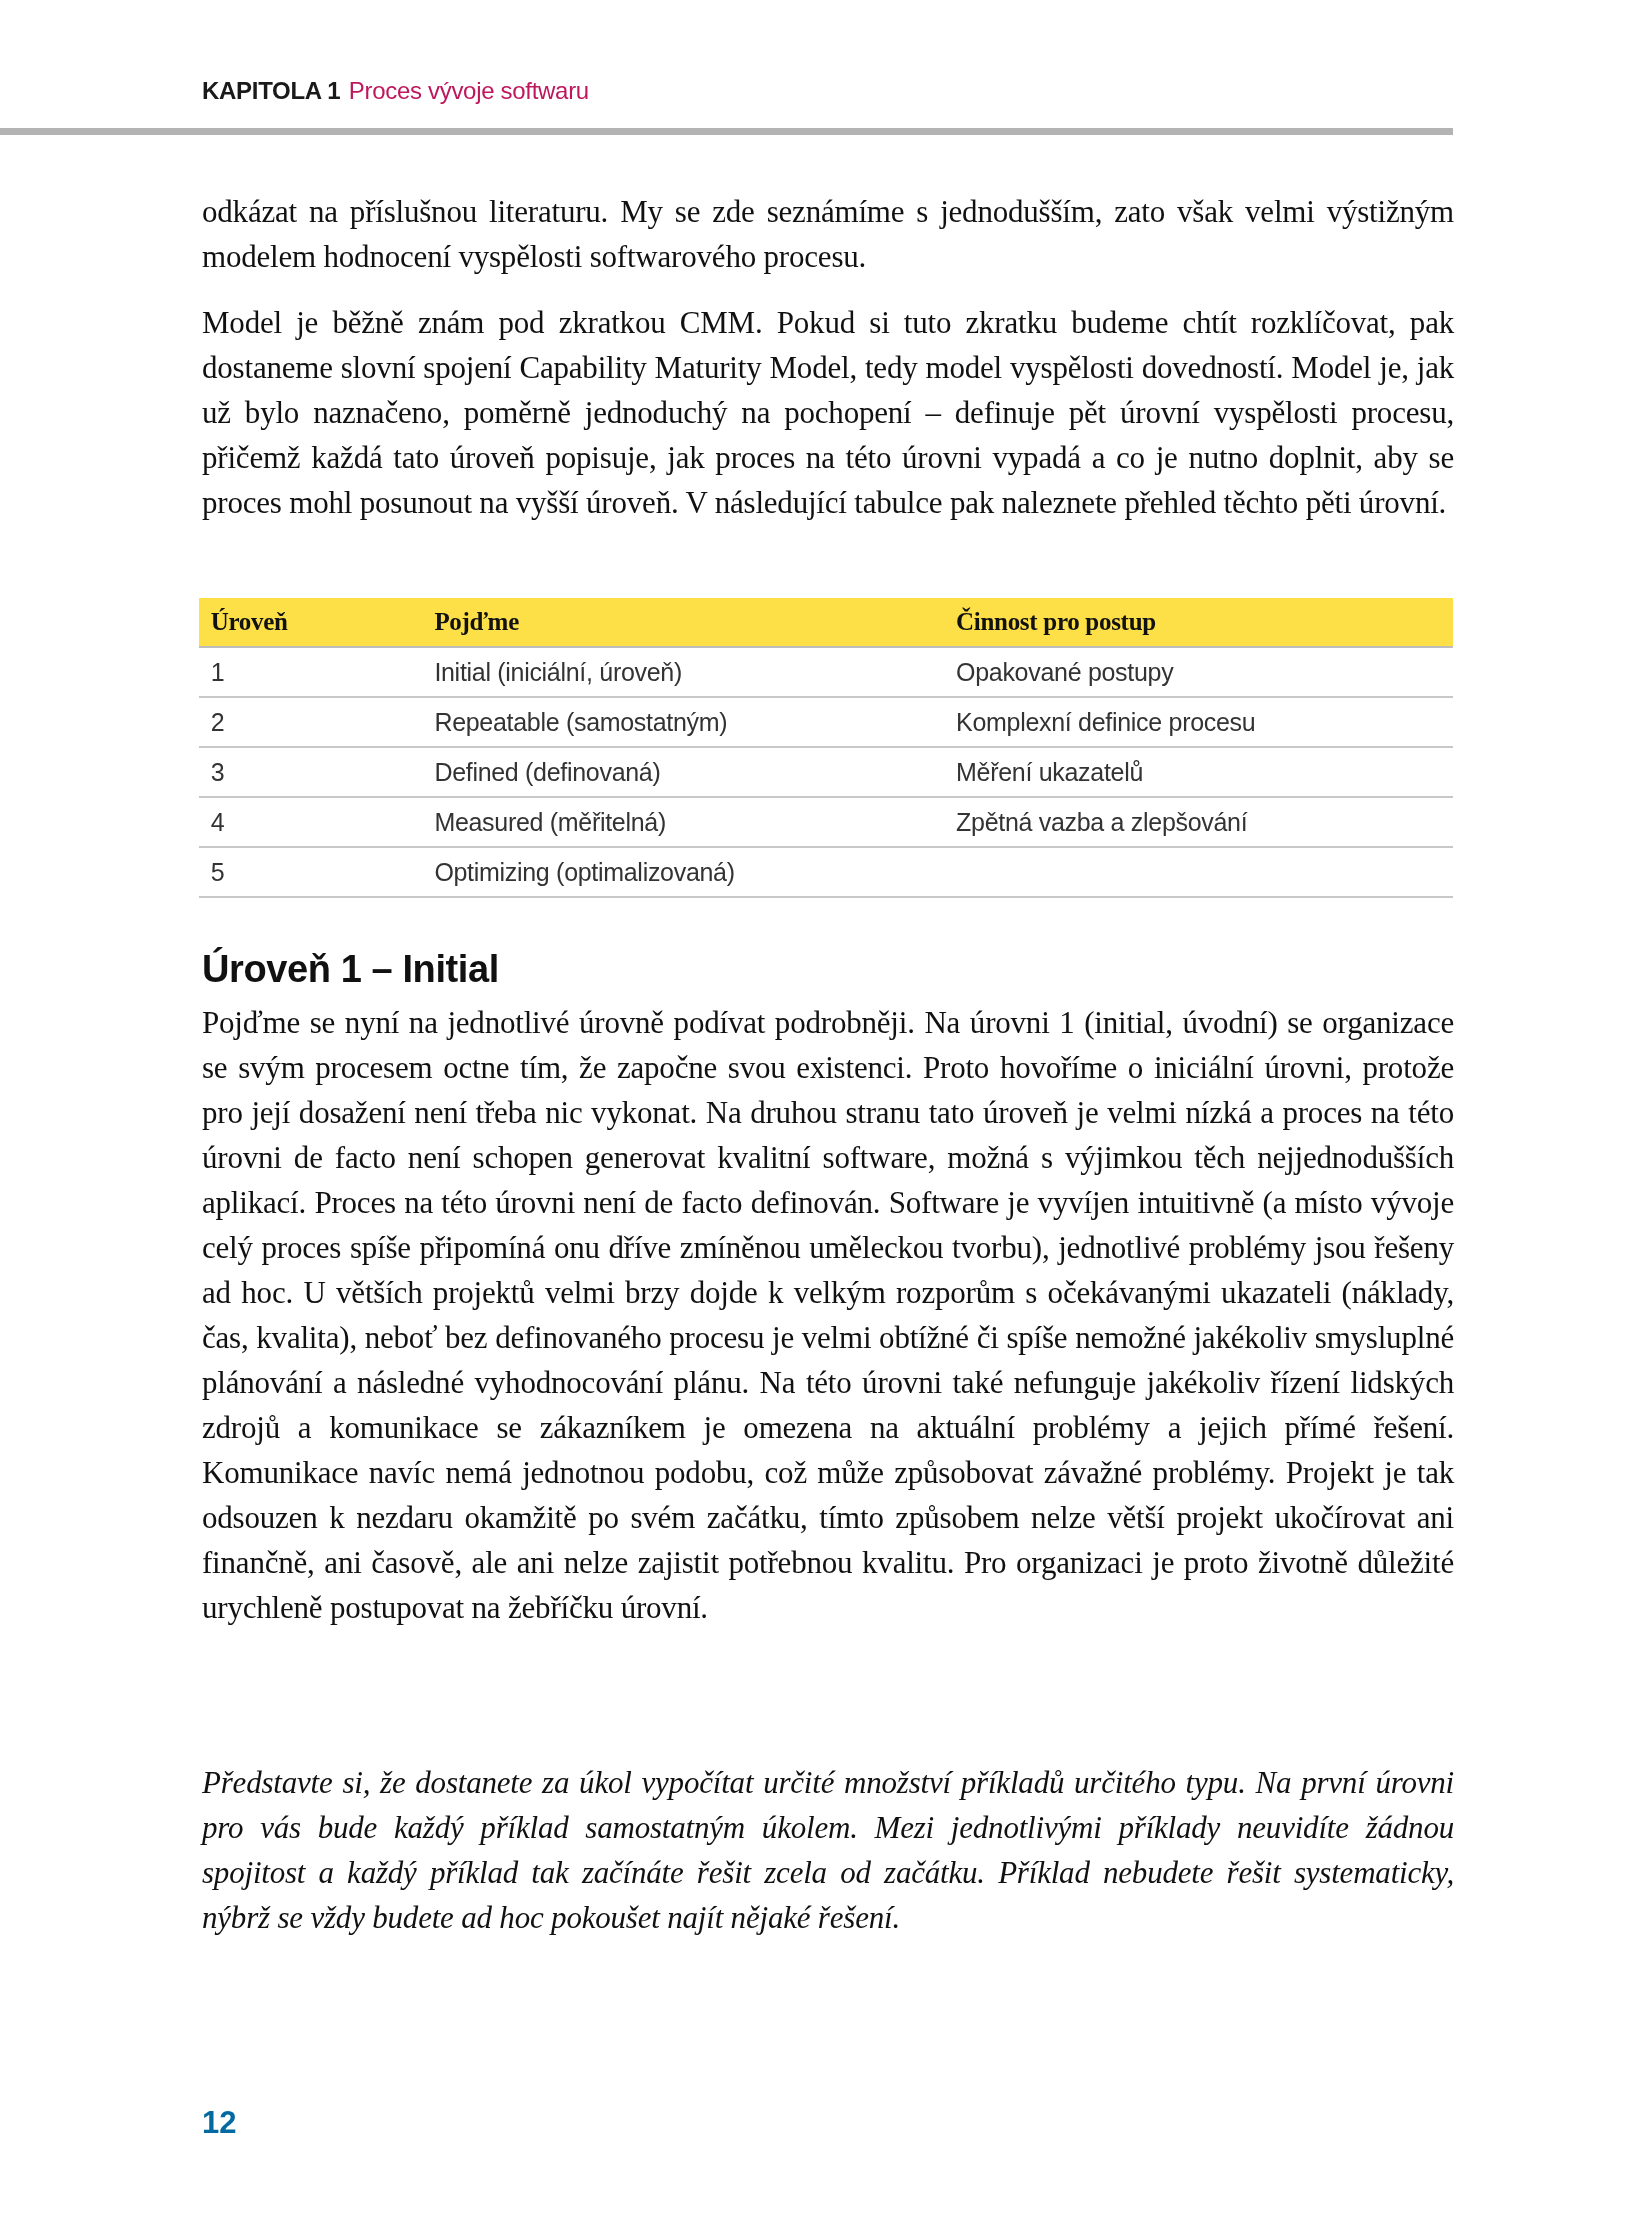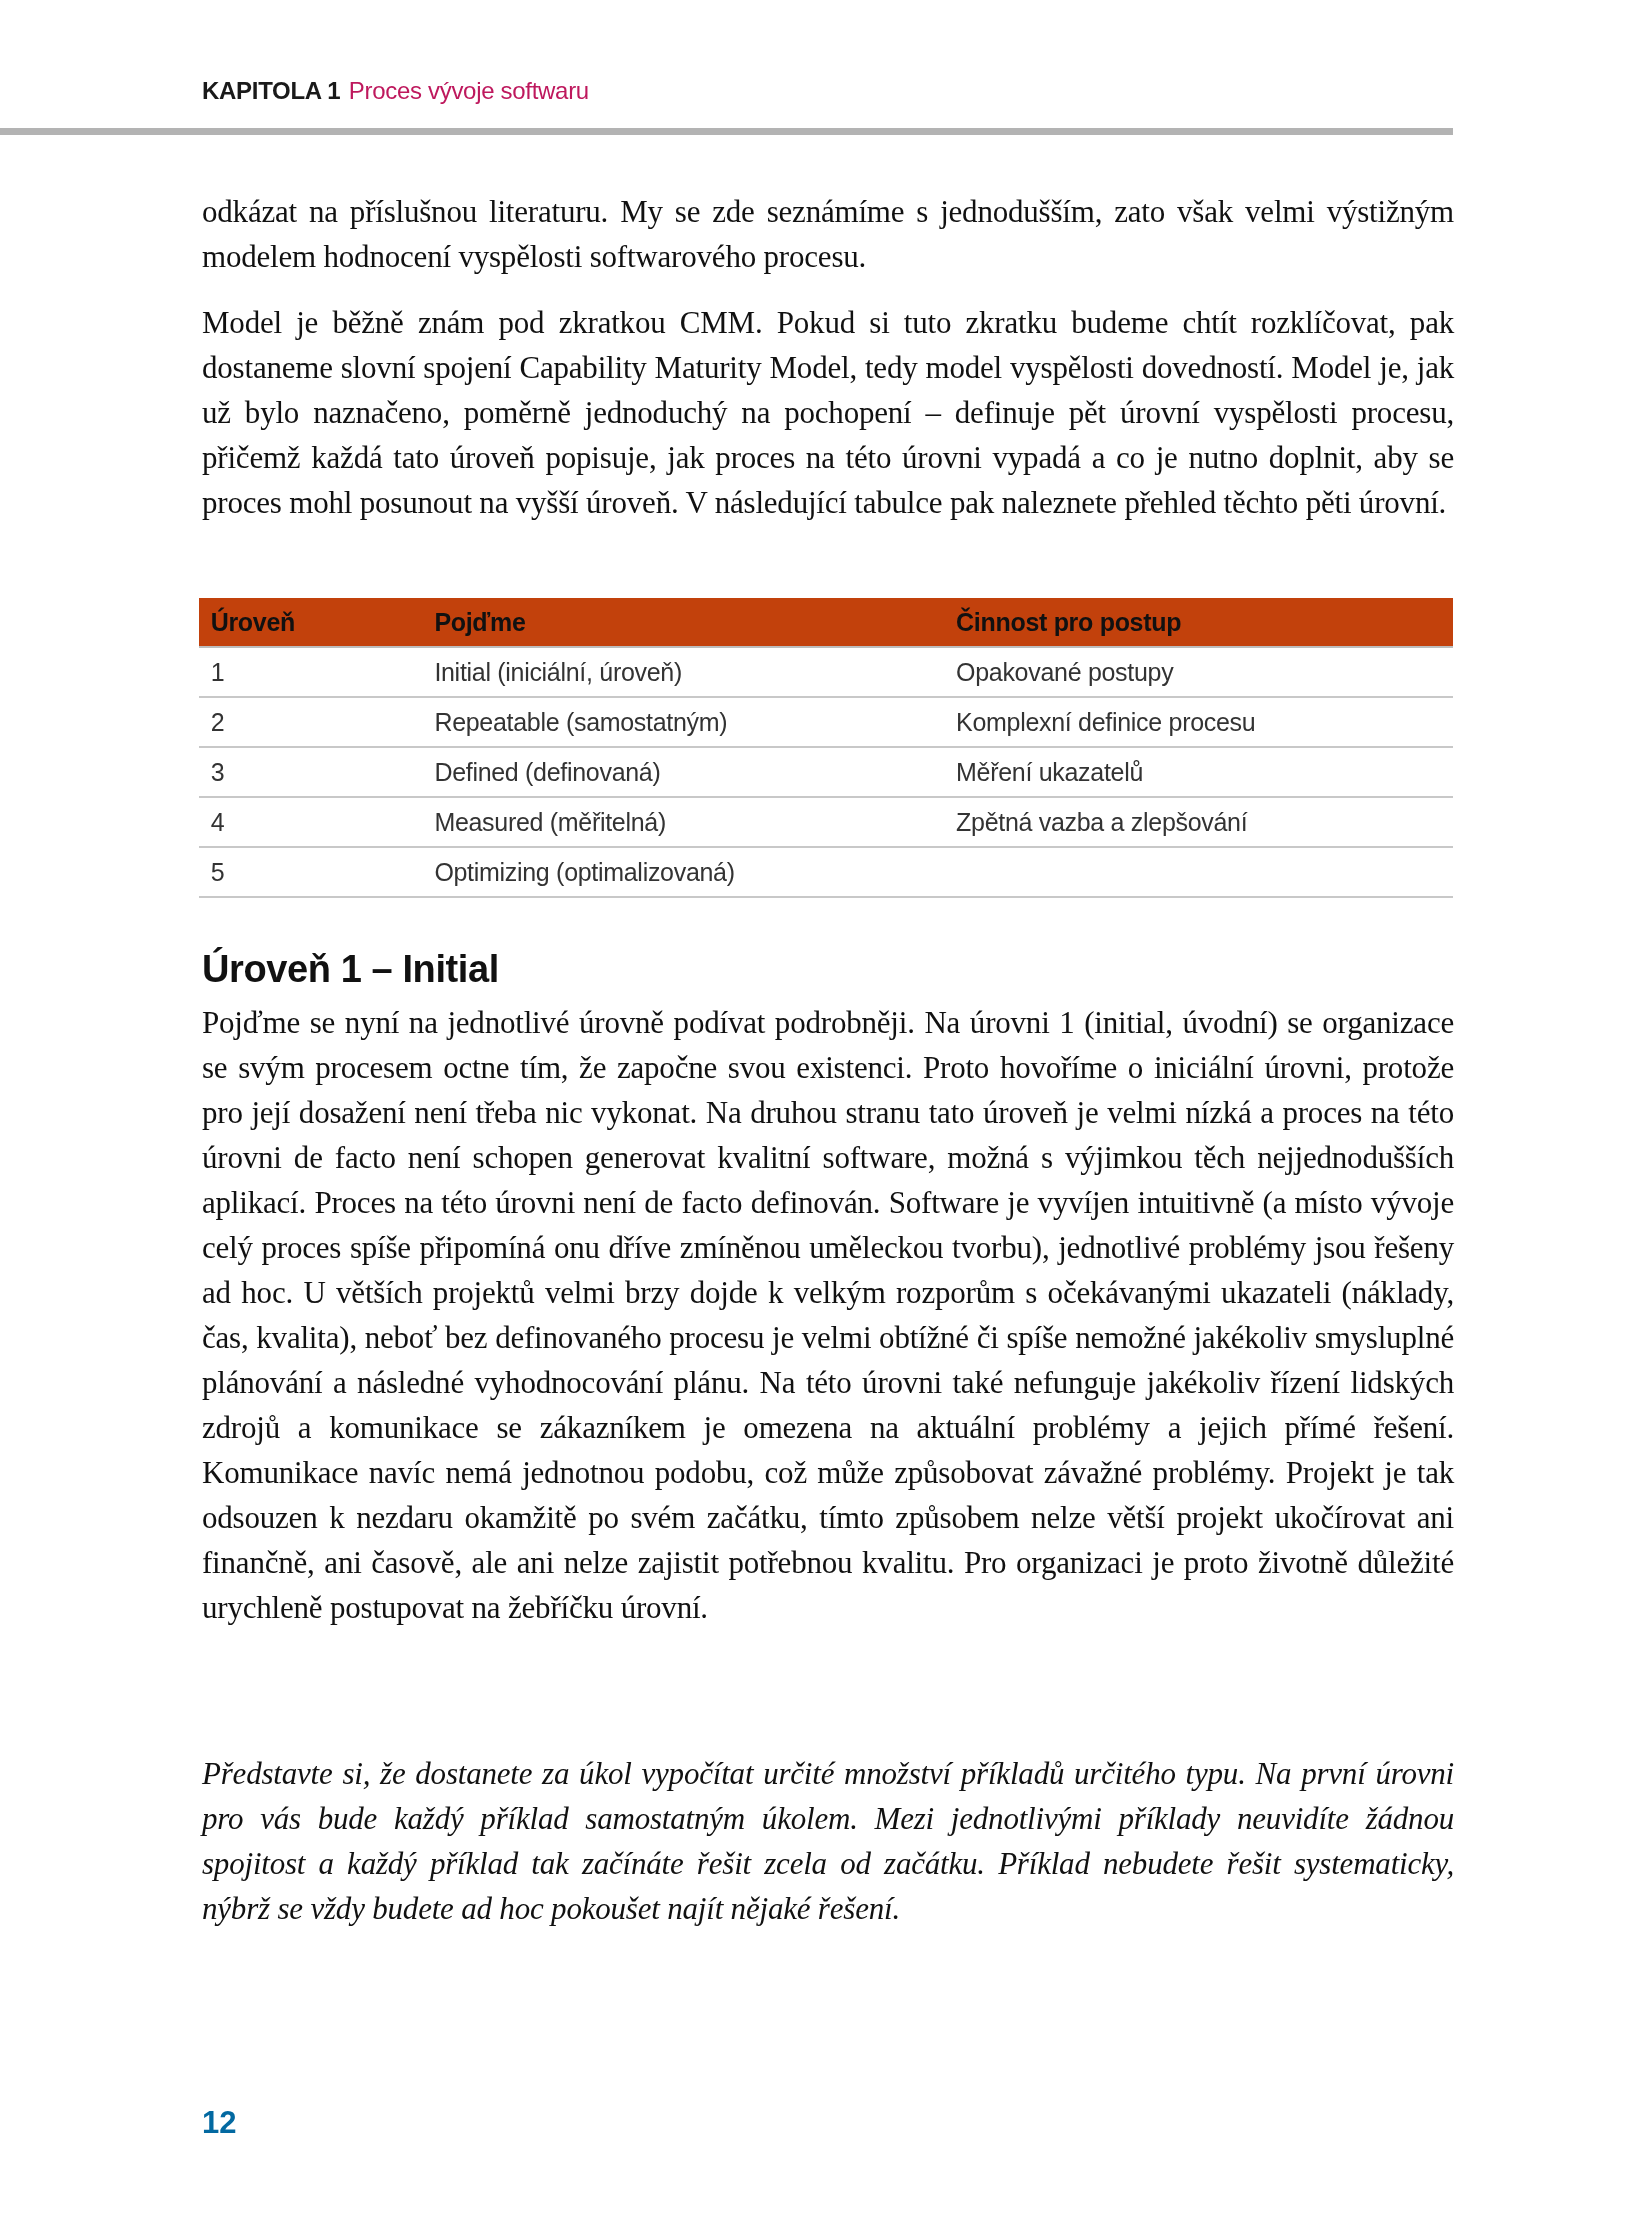--- a/index.html
+++ b/index.html
@@ -13,30 +13,30 @@
   .running-head .title { font-weight: normal; margin-left: 8.4px; color: #be185d; }
   .head-rule {
     position: absolute; left: 0; top: 128px; width: 1453px; height: 6.7px; background: #b3b3b3;
   }
   .body-col { position: absolute; left: 202px; width: 1252px; }
   p.txt {
     margin: 0; font-family: "Liberation Serif", serif; font-size: 31px; line-height: 45px;
     text-align: justify; hyphens: manual; color: #111; letter-spacing: -0.2px;
   }
   p.txt b { font-weight: normal; }
-  p.it { font-style: italic; }
+  p.it { font-style: italic; margin-top: 9px; }
   #p1 { top: 189px; }
   #p2 { top: 300px; }
   table.levels {
     position: absolute; left: 199px; top: 598px; width: 1254px; border-collapse: collapse;
     font-family: "Liberation Sans", sans-serif; font-size: 25px; color: #333;
   }
   table.levels th {
-    background: #c2410c; text-align: left; font-weight: bold; color: #111;
-    height: 48px; padding: 0 0 0 11.7px; border-bottom: 2.5px solid #bdbdbd; letter-spacing: -0.3px;
+    background: #fde047; text-align: left; font-weight: bold; color: #111;
+    height: 48px; padding: 0 0 0 11.7px; border-bottom: 2.5px solid #bdbdbd; letter-spacing: -0.3px; font-family: Liberation Serif, serif;
   }
   table.levels td {
     height: 48px; padding: 0 0 0 11.7px; border-bottom: 2.5px solid #c8c8c8; font-weight: normal; letter-spacing: -0.3px;
   }
   table.levels .c1 { width: 212px; }
   table.levels .c2 { width: 510px; }
   h2.section {
     position: absolute; left: 202px; top: 948px; margin: 0;
     font-family: "Liberation Sans", sans-serif; font-weight: bold; font-size: 38px; color: #111;
     letter-spacing: -0.4px;

